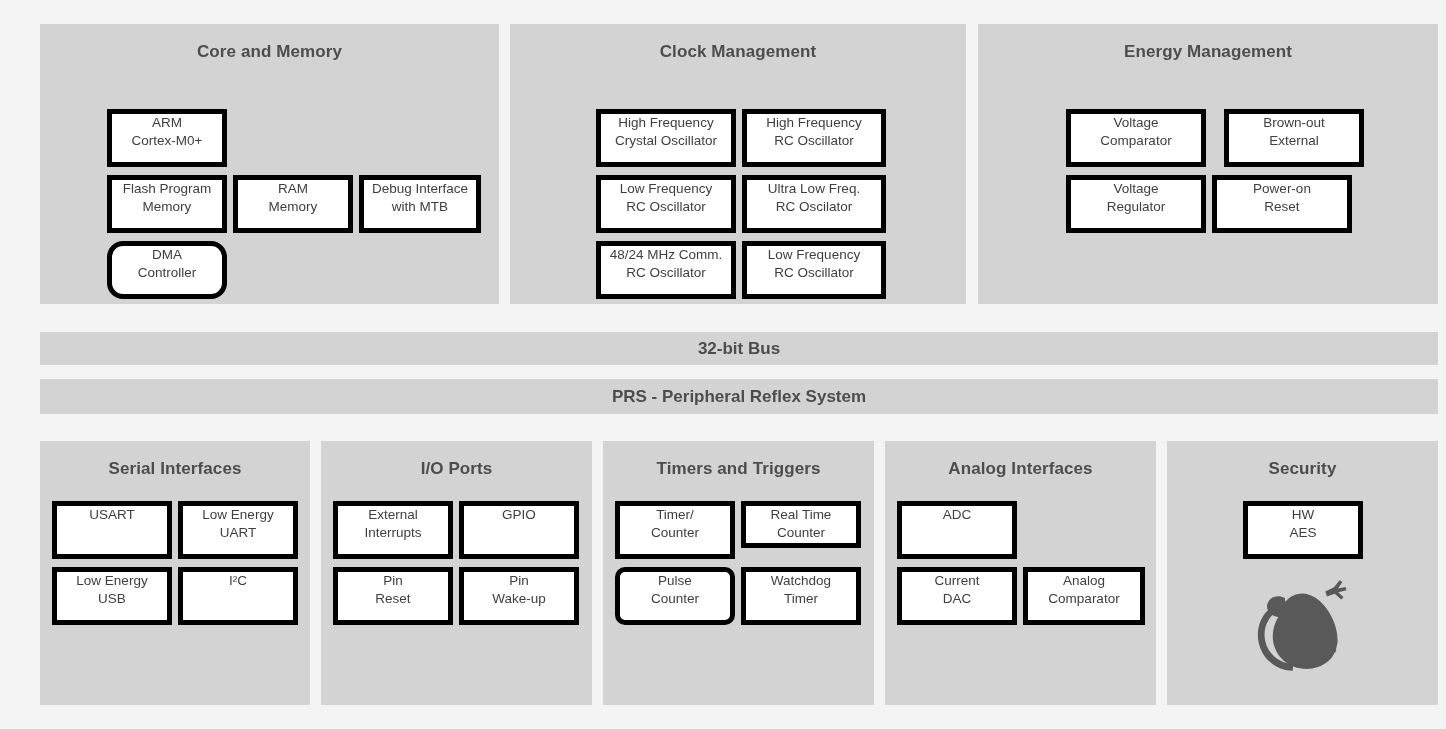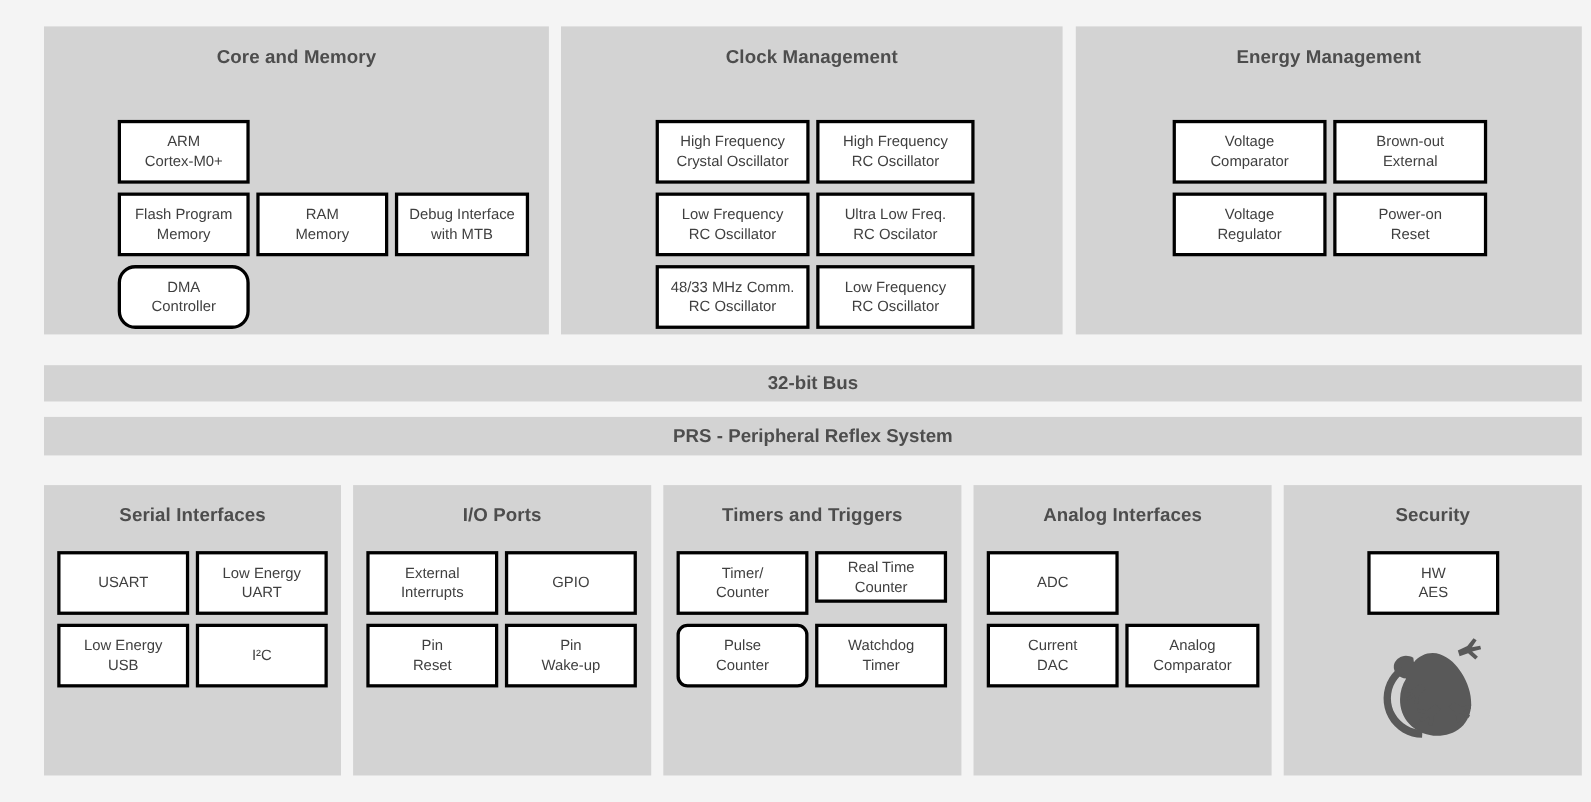--- a/index.html
+++ b/index.html
@@ -34,24 +34,24 @@
     font-size: 17px;
     font-weight: bold;
     color: #4d4d4d;
     letter-spacing: 0.1px;
   }
 
   
   .block {
     position: absolute;
     background: #ffffff;
-    border: 3px solid #000000;
+    border: 5px solid #000000;
     box-sizing: border-box;
     display: flex;
-    align-items: center;
+    align-items: flex-start;
     justify-content: center;
     text-align: center;
     font-size: 13.5px;
     line-height: 18px;
     color: #3f3f3f;
   }
   .block span { display: block; }
 
   
   .bar {
@@ -146,21 +146,21 @@
 
     <div class="block" style="left:232px; top:151px; width:144px; height:58px;">
       <span>
         <span>Ultra Low Freq.</span>
         <span>RC Oscilator</span>
       </span>
     </div>
 
     <div class="block" style="left:86px; top:217px; width:140px; height:58px;">
       <span>
-        <span>48/33 MHz Comm.</span>
+        <span>48/24 MHz Comm.</span>
         <span>RC Oscillator</span>
       </span>
     </div>
 
     <div class="block" style="left:232px; top:217px; width:144px; height:58px;">
       <span>
         <span>Low Frequency</span>
         <span>RC Oscillator</span>
       </span>
     </div>
@@ -169,21 +169,21 @@
   <div class="panel" style="left:962px; top:24px; width:460px; height:280px;">
     <div class="panel-title">Energy Management</div>
 
     <div class="block" style="left:88px; top:85px; width:140px; height:58px;">
       <span>
         <span>Voltage</span>
         <span>Comparator</span>
       </span>
     </div>
 
-    <div class="block" style="left:234px; top:85px; width:140px; height:58px;">
+    <div class="block" style="left:246px; top:85px; width:140px; height:58px;">
       <span>
         <span>Brown-out</span>
         <span>External</span>
       </span>
     </div>
 
     <div class="block" style="left:88px; top:151px; width:140px; height:58px;">
       <span>
         <span>Voltage</span>
         <span>Regulator</span>

